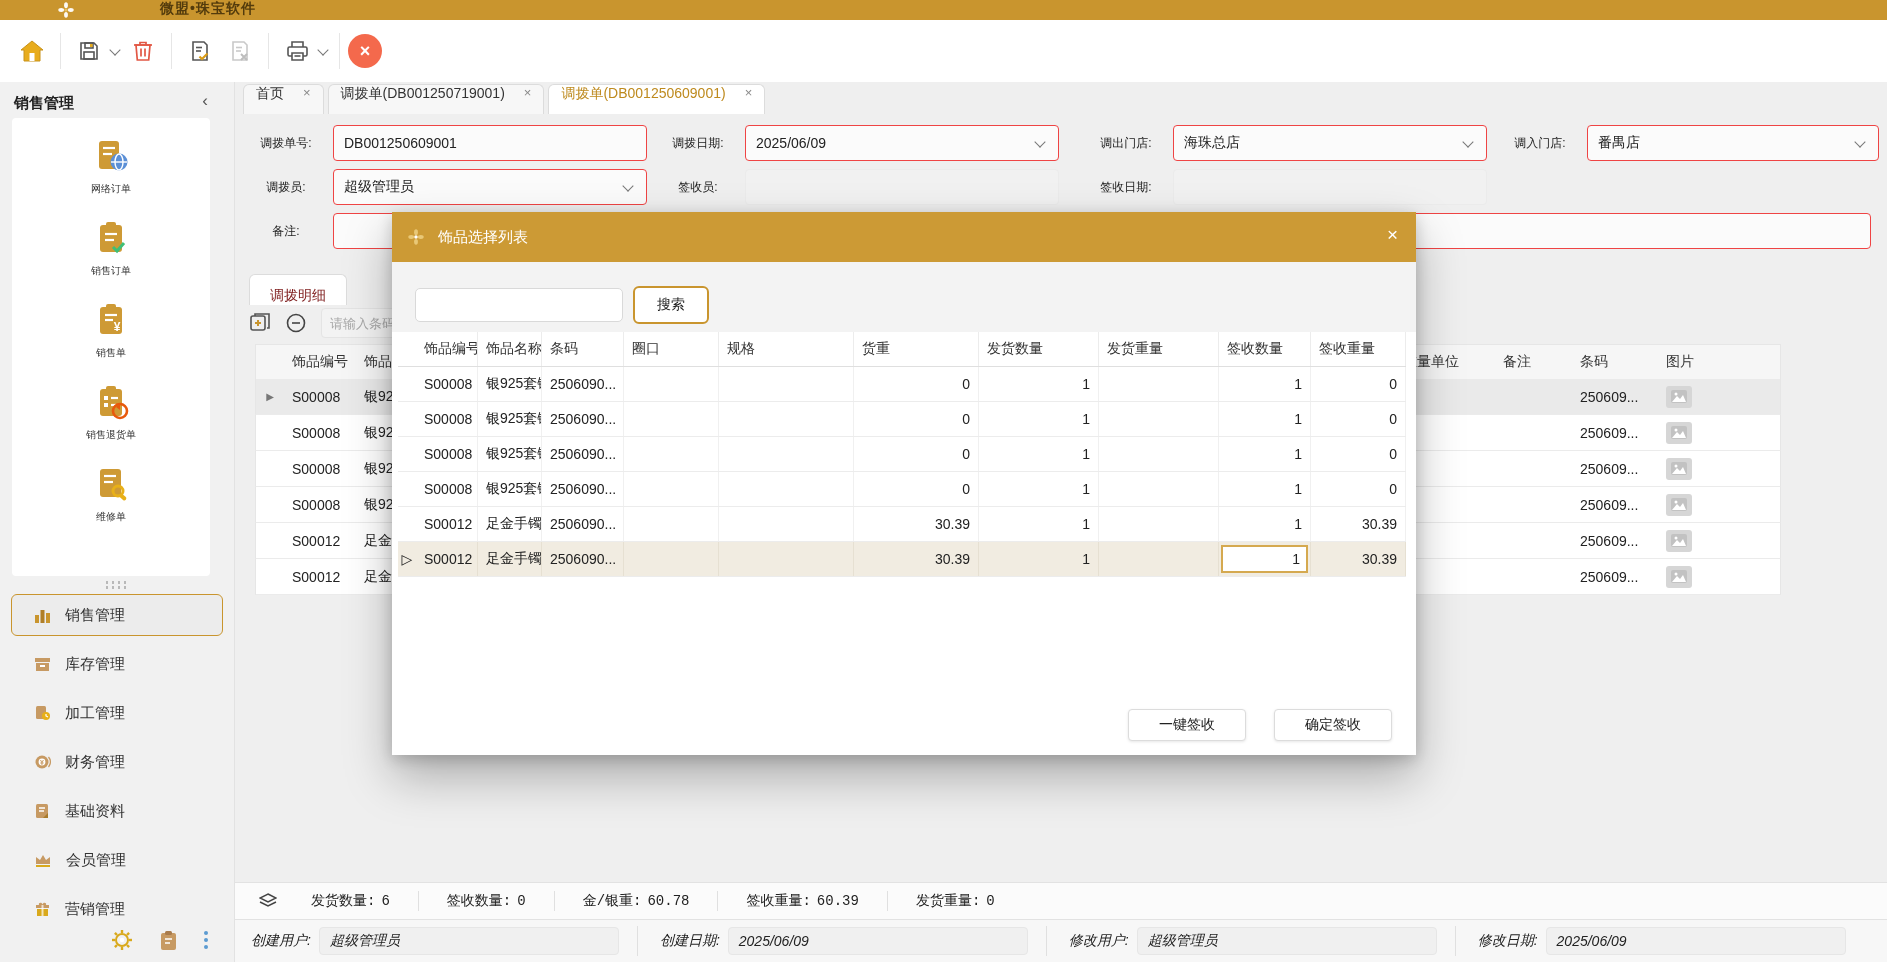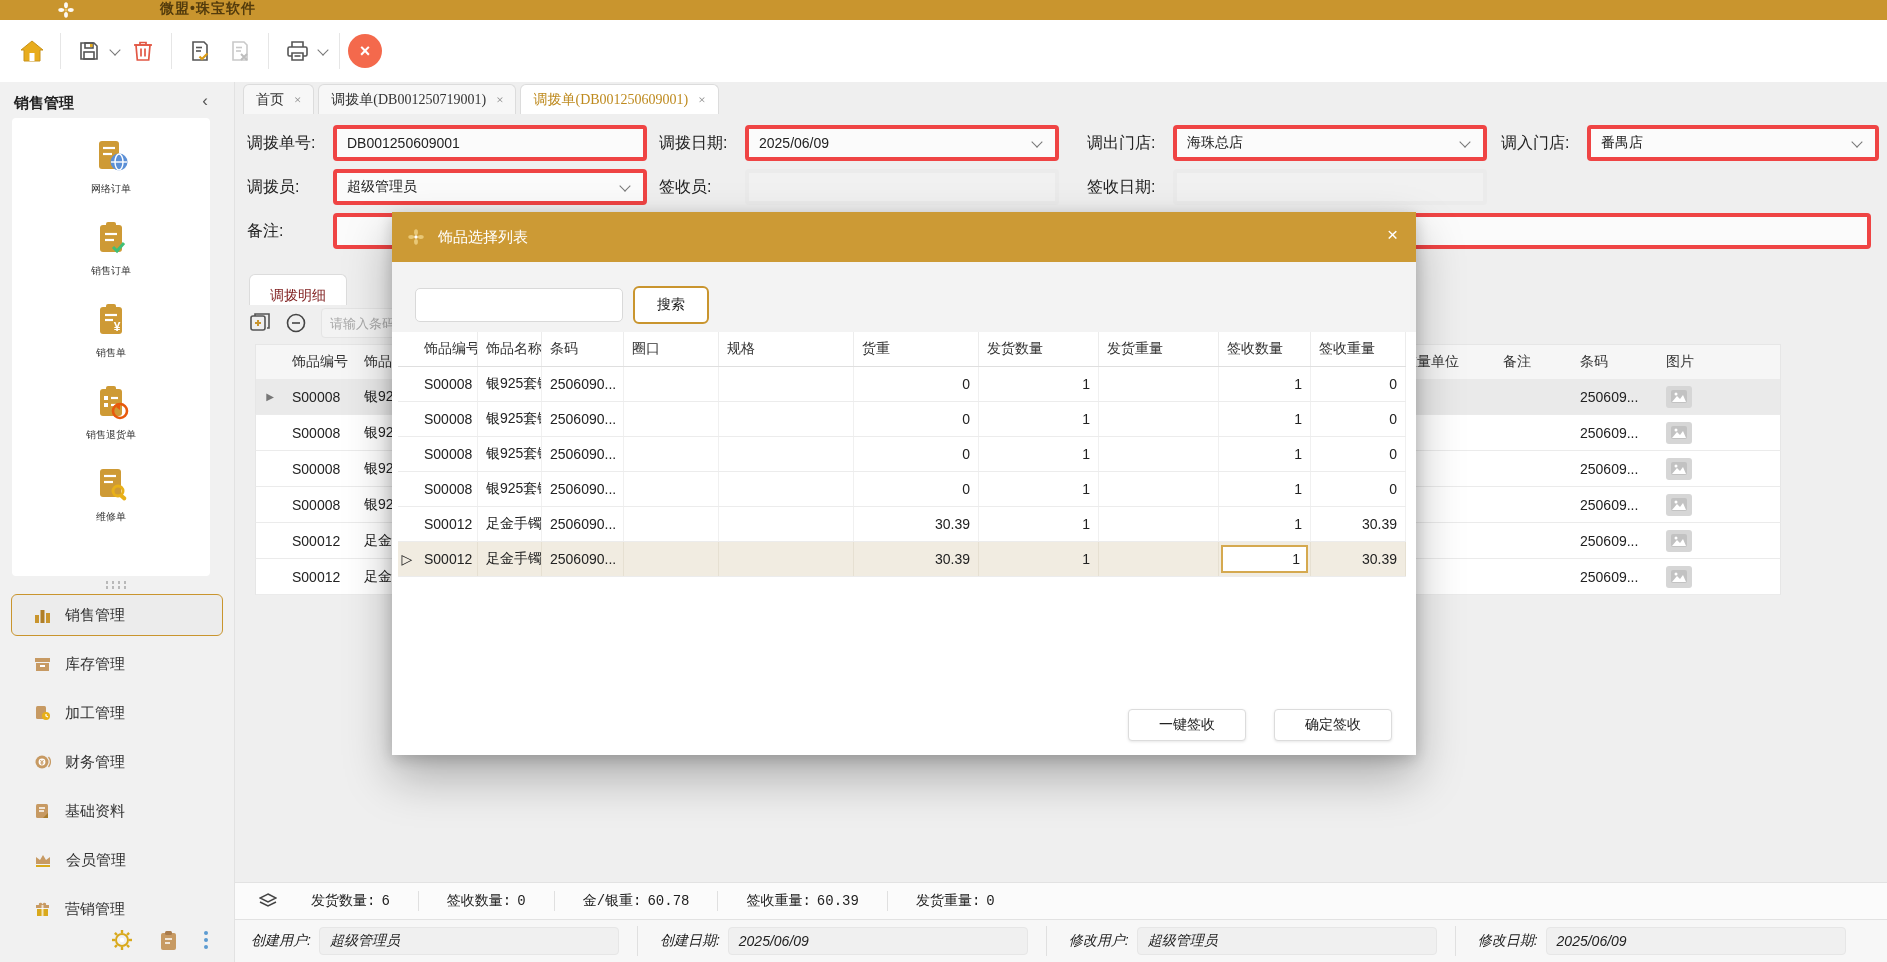--- a/index.html
+++ b/index.html
@@ -33,28 +33,28 @@
   .m-item .mlabel{font-size:15px;color:#333;}
   .sb-bottom{position:absolute;left:0;bottom:6px;width:100%;height:32px;display:flex;align-items:center;justify-content:flex-end;gap:26px;padding-right:26px;box-sizing:border-box;}
   .vdots{display:flex;flex-direction:column;gap:3px;}
   .vdots i{width:4px;height:4px;border-radius:50%;background:#5C9BD1;}
 
   
   .content{position:absolute;left:235px;top:82px;right:0;bottom:0;background:#EFEFEF;}
 
   
   .tabbar{position:absolute;left:8px;top:2px;height:30px;display:flex;gap:4px;}
-  .tab{height:29px;background:#F7F7F7;border:1px solid #DCDCDC;border-bottom:none;border-radius:6px 6px 0 0;display:flex;align-items:center;padding:0 12px;gap:10px;font-size:14px;color:#333;cursor:pointer;font-family:Liberation Serif, serif;}
+  .tab{height:29px;background:#F7F7F7;border:1px solid #DCDCDC;border-bottom:none;border-radius:6px 6px 0 0;display:flex;align-items:flex-start;padding:0 12px;gap:19px;font-size:14px;color:#333;cursor:pointer;}
   .tab.active{background:#FFF;color:#BE8A1E;}
   .tab .tclose{font-size:13px;color:#888;}
 
   
   .formrow{position:absolute;left:12px;right:8px;height:38px;display:flex;align-items:center;}
-  .flabel{width:78px;text-align:left;font-size:16px;color:#222;margin-right:8px;flex:none;white-space:nowrap;}
-  .finput{height:36px;background:#FBFBFB;border:4px solid #ef4444;border-radius:4px;display:flex;align-items:center;padding:0 10px;font-size:14px;color:#222;box-sizing:border-box;}
+  .flabel{width:78px;text-align:center;font-size:12px;color:#222;margin-right:8px;flex:none;white-space:nowrap;}
+  .finput{height:36px;background:#FBFBFB;border:1px solid #ef4444;border-radius:4px;display:flex;align-items:center;padding:0 10px;font-size:14px;color:#222;box-sizing:border-box;}
   .finput.blank{background:#F1F1F1;border-color:#EBEBEB;}
   .finput .chevdn{margin-left:auto;}
   .w314{width:314px;flex:none;}
 
   
   .dtab{position:absolute;left:14px;top:192px;width:96px;height:30px;background:#FFF;border:1px solid #DCDCDC;border-bottom:none;border-radius:6px 6px 0 0;display:flex;align-items:flex-end;justify-content:center;font-size:14px;color:#7f1d1d;}
   .dtoolbar{position:absolute;left:14px;top:224px;height:34px;display:flex;align-items:center;gap:14px;}
   .barcode-input{width:172px;height:28px;background:#F3F3F3;border:1px solid #E4E4E4;border-radius:4px;padding:0 8px;font-size:13px;color:#333;font-family:inherit;}
   .barcode-input::placeholder{color:#A8A8A8;}
 

